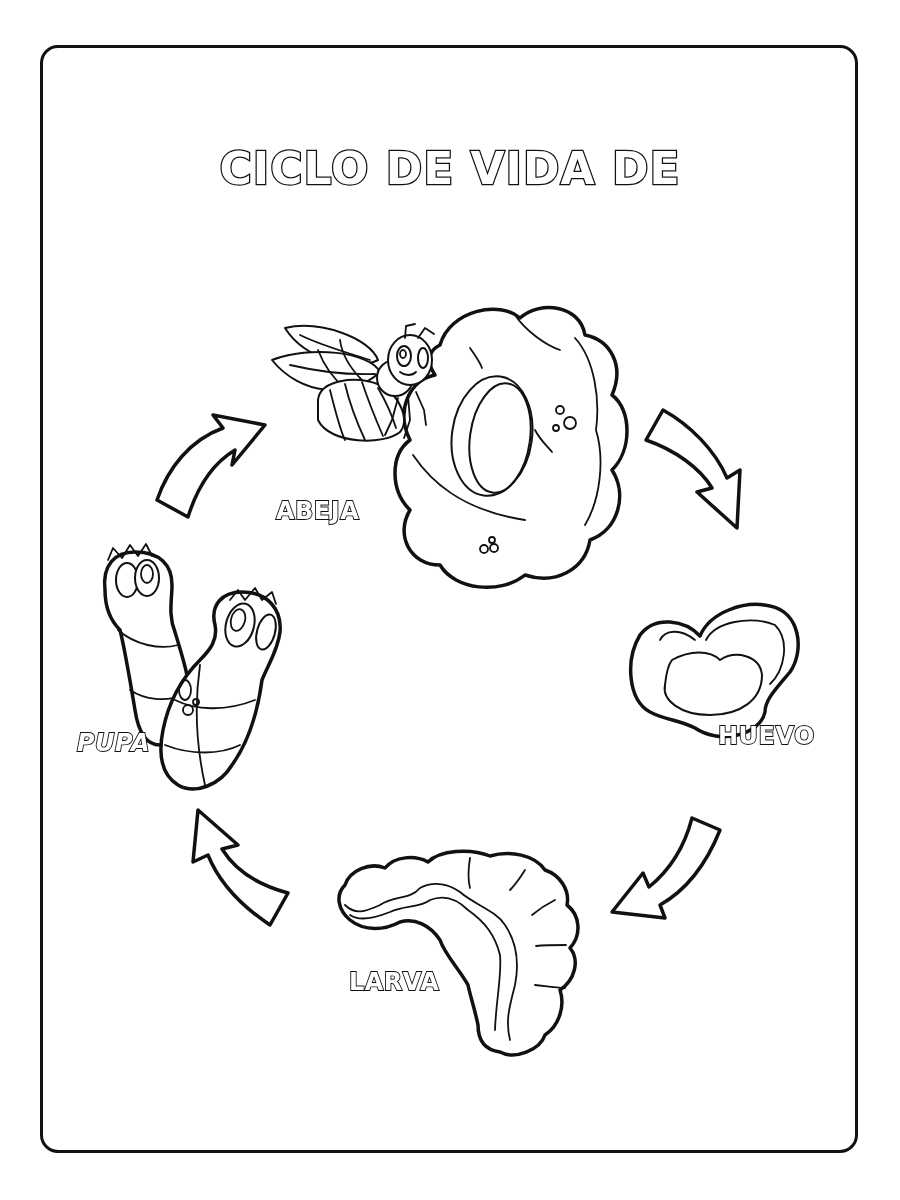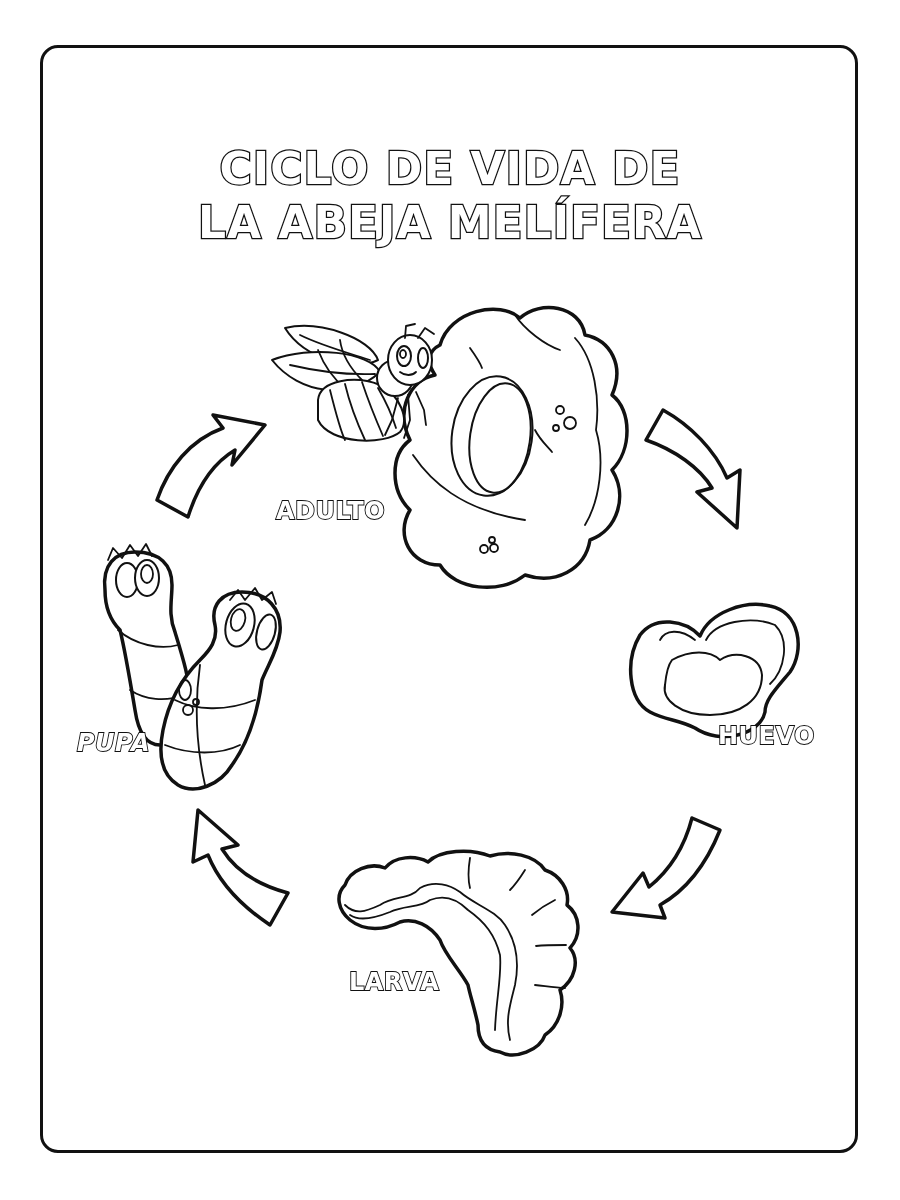--- a/index.html
+++ b/index.html
@@ -24,21 +24,20 @@
   .thin { fill: none; stroke: #111; stroke-width: 1.8; stroke-linecap: round; stroke-linejoin: round; }
   .thinf { fill: #fff; stroke: #111; stroke-width: 2; stroke-linejoin: round; }
 </style>
 </head>
 <body>
 
 <div class="frame"></div>
 
 <div class="title">
   <span>CICLO DE VIDA DE</span>
-  <span>LA ABEJA MELÍFERA</span>
 </div>
 
 <svg class="art" width="900" height="1200" viewBox="0 0 900 1200">
 
   <g>
     <path class="stroke" d="M440 345 C 450 310, 500 300, 520 318 C 540 300, 580 305, 585 335
       C 610 340, 625 365, 612 395 C 632 410, 632 450, 612 470 C 628 495, 618 530, 590 540
       C 585 570, 555 585, 525 575 C 500 595, 455 590, 440 565 C 410 565, 395 535, 410 510
       C 390 490, 390 455, 410 440 C 395 410, 410 380, 435 375 C 425 360, 430 350, 440 345 Z" stroke-width="4"></path>
     <path class="thin" d="M575 338 C 595 360, 600 400, 596 430 C 605 460, 600 500, 585 525"></path>
@@ -154,16 +153,16 @@
   <g>
     <path class="stroke" d="M288 893 L 270 925 C 240 905, 218 880, 208 855 L 193 862 L 198 810
       L 238 845 L 222 849 C 235 870, 258 885, 288 893 Z" stroke-width="3.5"></path>
   </g>
   <g>
     <path class="stroke" d="M157 500 L 188 517 C 198 485, 215 462, 235 450 L 232 465 L 265 425
       L 213 415 L 223 428 C 190 440, 168 468, 157 500 Z" stroke-width="3.5"></path>
   </g>
 </svg>
 
-<div class="label" style="left:276px; top:497px;">ADULTO</div>
+<div class="label" style="left:276px; top:497px;">ABEJA</div>
 <div class="label" style="left:718px; top:722px;">HUEVO</div>
 <div class="label" style="left:349px; top:968px;text-align:center;">LARVA</div>
 <div class="label" style="left:77px; top:729px;font-style:italic;">PUPA</div>
 
 </body></html>

